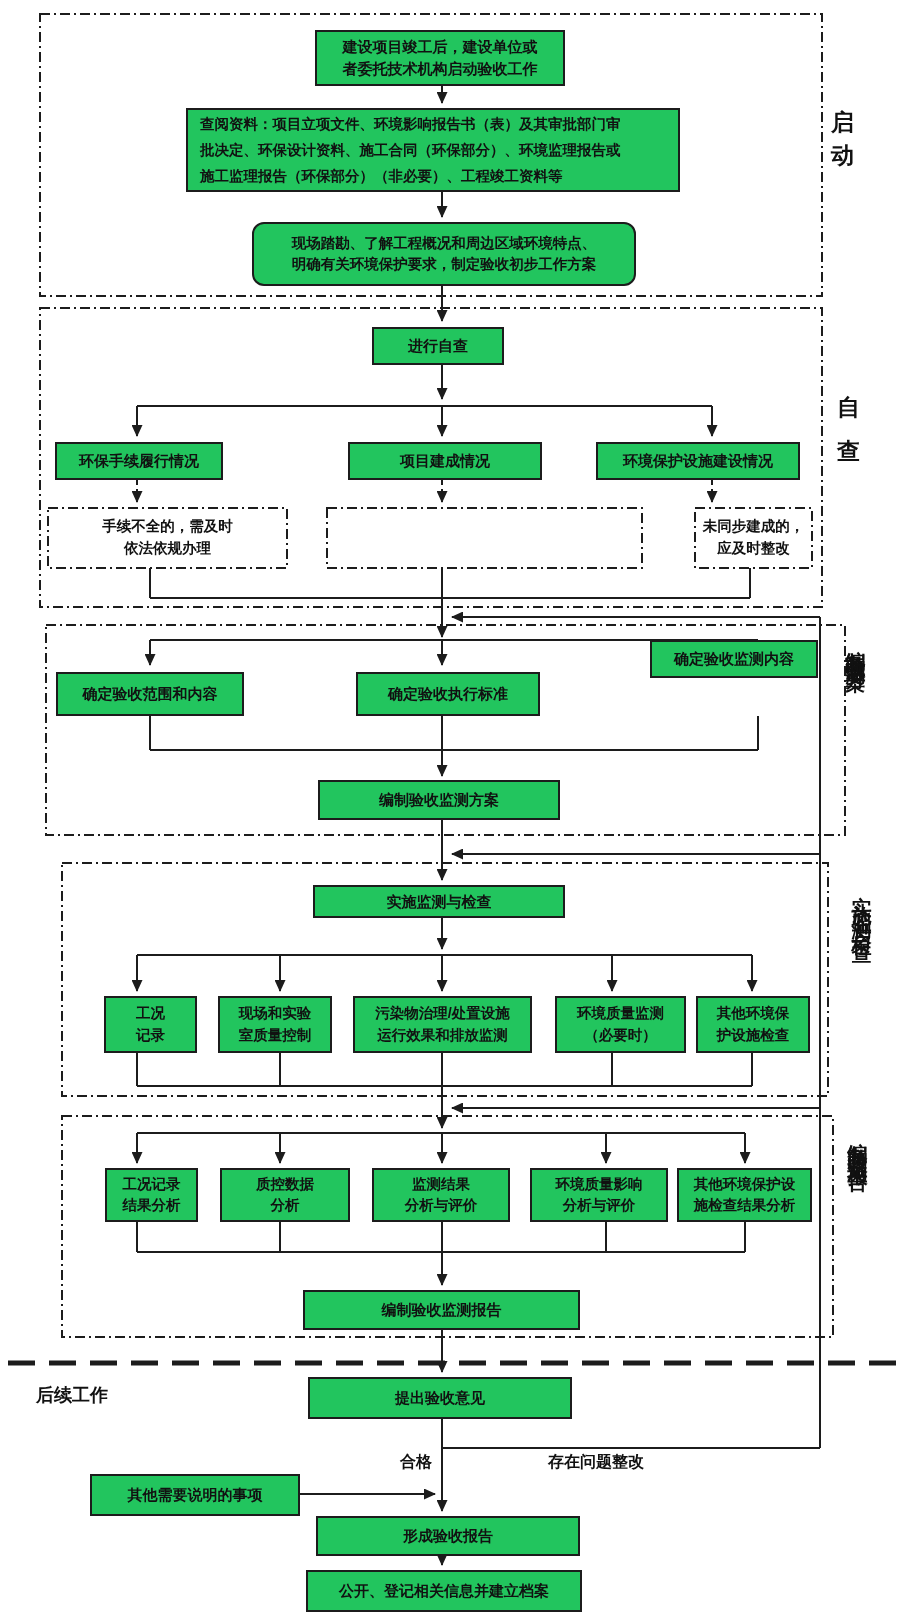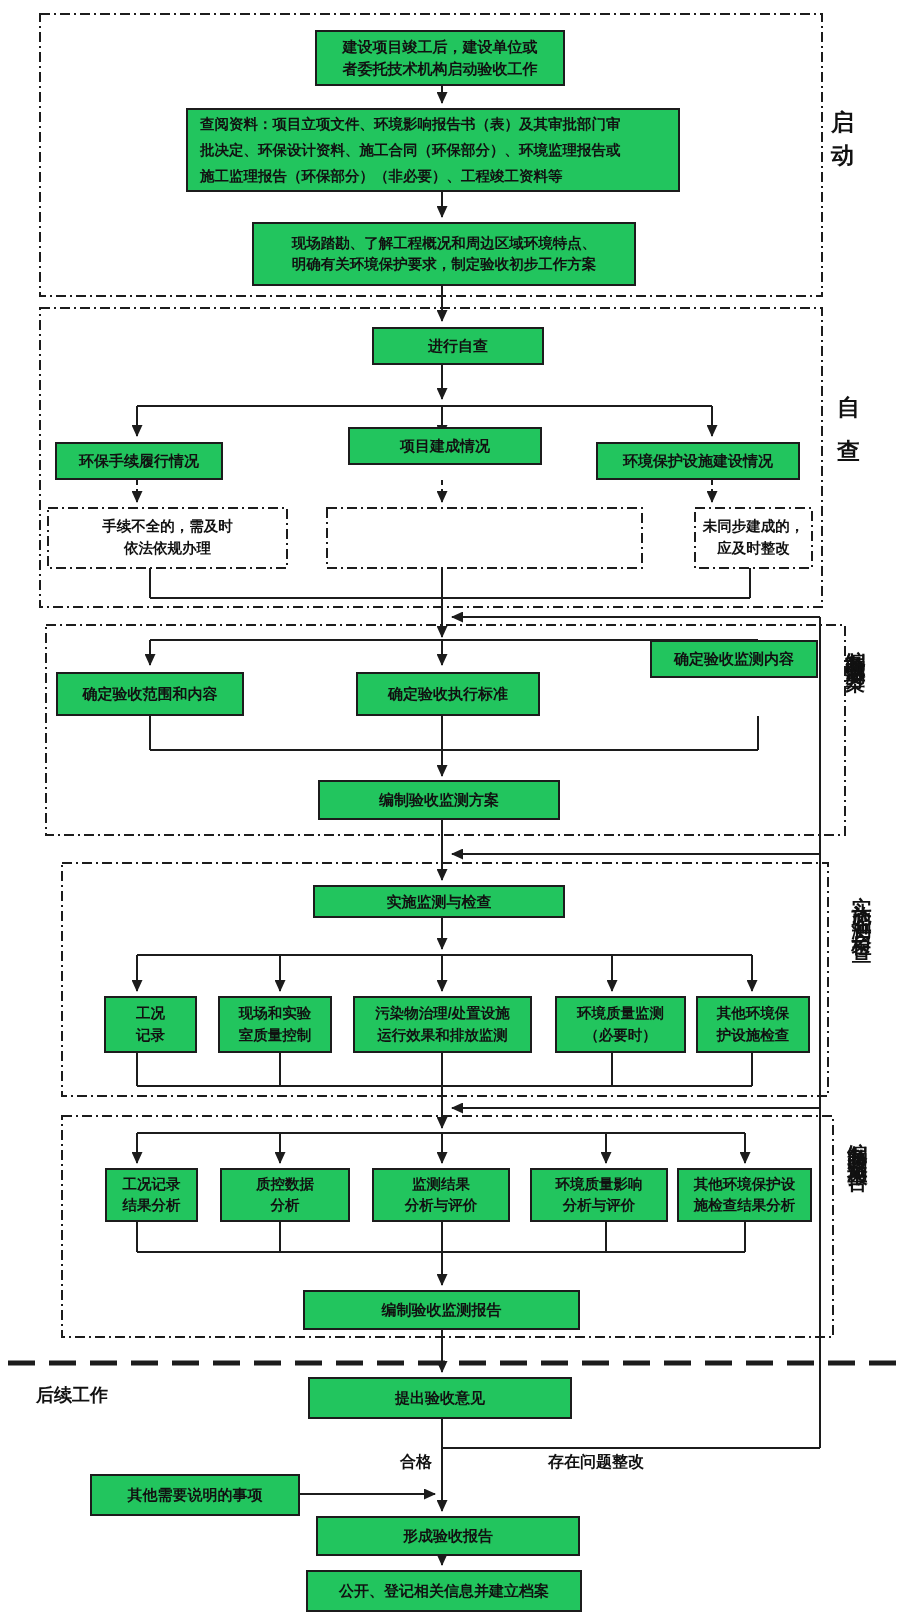--- a/index.html
+++ b/index.html
@@ -120,27 +120,27 @@
       <line x1="300" y1="1494" x2="435" y2="1494" marker-end="url(#ah)"></line>
       <line x1="442" y1="1556" x2="442" y2="1565" marker-end="url(#ah)"></line>
     </g>
   </svg>
 
   <div class="box" style="left:315px;top:30px;width:250px;height:56px;">建设项目竣工后，建设单位或
 者委托技术机构启动验收工作</div>
   <div class="box leftalign" style="left:186px;top:108px;width:494px;height:84px;">查阅资料：项目立项文件、环境影响报告书（表）及其审批部门审
 批决定、环保设计资料、施工合同（环保部分）、环境监理报告或
 施工监理报告（环保部分）（非必要）、工程竣工资料等</div>
-  <div class="box" style="left:252px;top:222px;width:384px;height:64px;font-size:14.5px;">现场踏勘、了解工程概况和周边区域环境特点、
+  <div class="box" style="left:252px;top:222px;width:384px;height:64px;font-size:14.5px;border-radius:12px;">现场踏勘、了解工程概况和周边区域环境特点、
 明确有关环境保护要求，制定验收初步工作方案</div>
   <div class="vlabel" style="left:828px;top:90px;font-size:23px;letter-spacing:36px;">启动</div>
 
-  <div class="box" style="left:372px;top:327px;width:172px;height:38px;">进行自查</div>
+  <div class="box" style="left:372px;top:327px;width:132px;height:38px;">进行自查</div>
   <div class="box" style="left:55px;top:442px;width:168px;height:38px;">环保手续履行情况</div>
-  <div class="box" style="left:348px;top:427px;width:194px;height:38px;">项目建成情况</div>
+  <div class="box" style="left:348px;top:442px;width:194px;height:38px;">项目建成情况</div>
   <div class="box" style="left:596px;top:442px;width:204px;height:38px;">环境保护设施建设情况</div>
   <div class="ghost" style="left:48px;top:508px;width:239px;height:60px;">手续不全的，需及时
 依法依规办理</div>
   <div class="ghost" style="left:695px;top:508px;width:117px;height:60px;">未同步建成的，
 应及时整改</div>
   <div class="vlabel" style="left:834px;top:376px;font-size:23px;letter-spacing:44px;">自查</div>
 
   <div class="box" style="left:56px;top:672px;width:188px;height:44px;">确定验收范围和内容</div>
   <div class="box" style="left:356px;top:672px;width:184px;height:44px;">确定验收执行标准</div>
   <div class="box" style="left:650px;top:640px;width:168px;height:38px;">确定验收监测内容</div>

